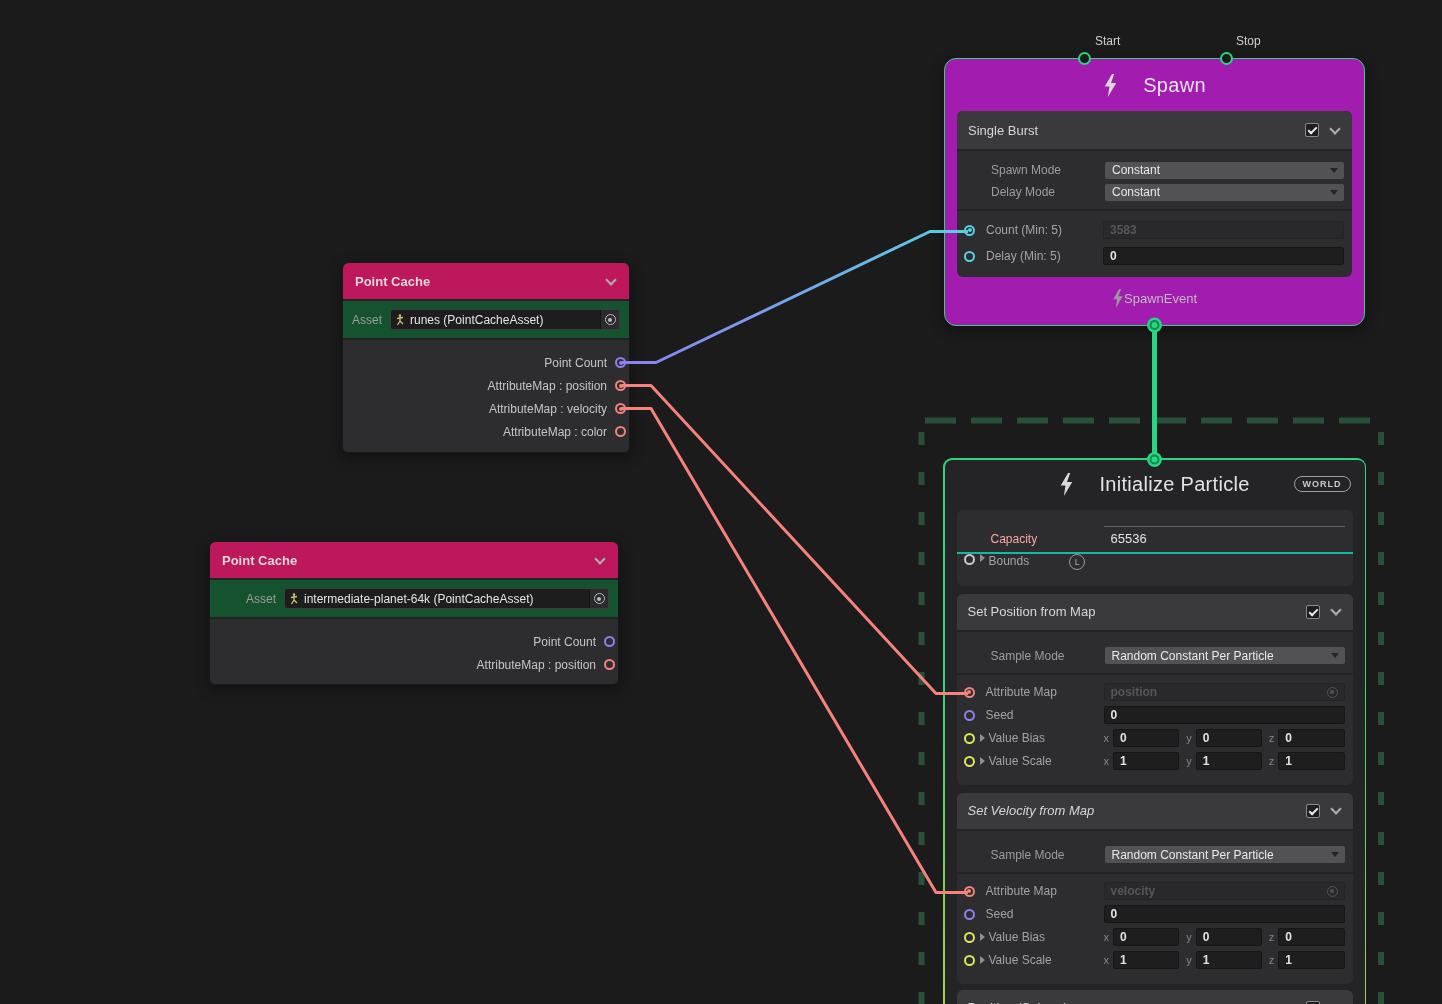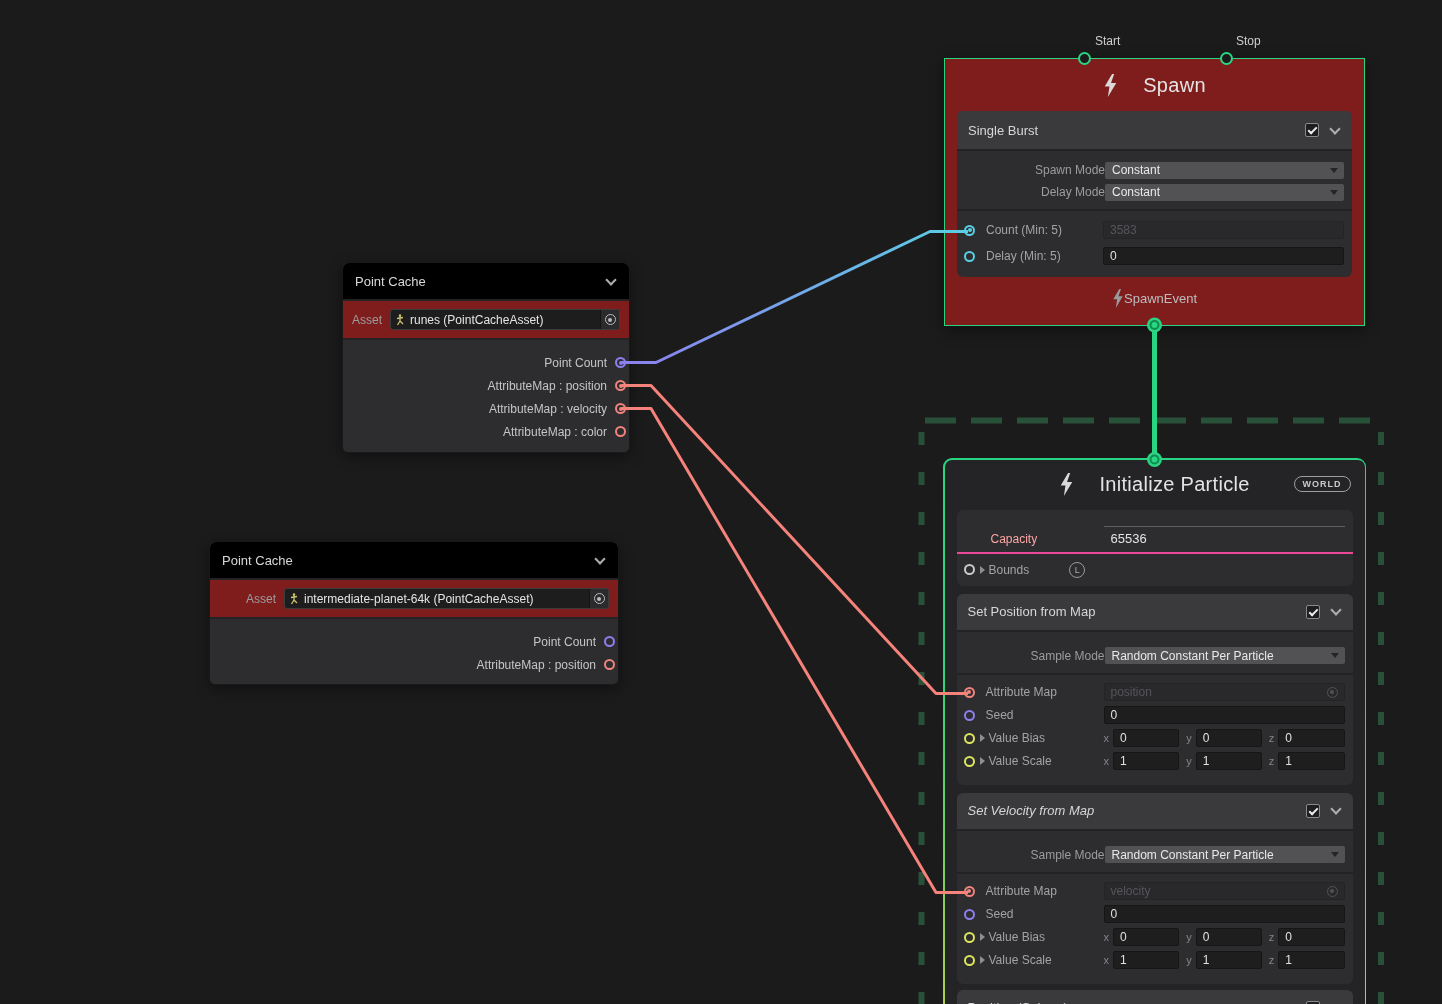--- a/index.html
+++ b/index.html
@@ -1,44 +1,44 @@
 <!DOCTYPE html>
 <html><head>
 <meta charset="utf-8">
 <style>
   * { margin:0; padding:0; box-sizing:border-box; }
   html,body { background:#101010; }
   body { font-family:"Liberation Sans","DejaVu Sans",sans-serif; }
   .canvas { position:relative; width:1442px; height:1004px; background:#1b1b1c; overflow:hidden; }
 
   
-  .node { position:absolute; background:#7f1d1d; border-radius:0; box-shadow:0 4px 14px rgba(0,0,0,.4); }
+  .node { position:absolute; background:#a21caf; border-radius:12px; box-shadow:0 4px 14px rgba(0,0,0,.4); }
   .node-title { height:52px; display:flex; align-items:center; justify-content:center; gap:25px; position:relative; }
   .node-title .ttl { font-size:20px; color:#e3e3e4; letter-spacing:.3px; }
   .bolt { flex:none; }
   .block { margin:0 12px; background:#2d2d2f; border-radius:6px; overflow:hidden; }
   .block + .block { margin-top:8px; }
   .bhead { height:38px; background:#3a3a3c; display:flex; align-items:center; padding:0 11px; }
   .bhead .btitle { flex:1; font-size:13px; color:#d6d6d8; }
   .bbody { border-top:2px solid #232325; padding-top:8px; padding-bottom:8px; }
   .check { width:14px; height:14px; background:#1e1e1f; border:1px solid #8a8a8a; border-radius:2px; position:relative; flex:none; }
   .check::after { content:""; position:absolute; left:2px; top:3px; width:7px; height:3px; border-left:2px solid #ececec; border-bottom:2px solid #ececec; transform:rotate(-45deg); }
   .chev { width:8px; height:8px; border-right:2px solid #aeaeae; border-bottom:2px solid #aeaeae; transform:rotate(45deg); margin:-3px 2px 0 12px; flex:none; }
   .srow { height:22px; display:flex; align-items:center; padding-left:34px; }
-  .srow .slabel { width:114px; font-size:12px; color:#9c9c9e; flex:none;text-align:right; }
+  .srow .slabel { width:114px; font-size:12px; color:#9c9c9e; flex:none; }
   .prow { height:26px; display:flex; align-items:center; padding-left:7px; }
   .prow.h23 { height:23px; }
   .prow .plabel { margin-left:11px; font-size:12px; color:#a3a3a5; flex:1; }
   .prow .plabel.tight { margin-left:4px; }
   .ctrl { width:241px; margin-left:auto; margin-right:8px; display:flex; align-items:center; }
   .divider { height:2px; background:#232325; margin:6px 0; }
   .dd { flex:1; height:17px; background:#525254; border-radius:2px; display:flex; align-items:center; padding:0 18px 0 7px; position:relative; }
   .dd span { font-size:12px; color:#e8e8ea; white-space:nowrap; }
   .dd::after { content:""; position:absolute; right:6px; top:6px; border-left:4px solid transparent; border-right:4px solid transparent; border-top:5px solid #242426; }
-  .field { flex:1; height:18px; background:#1e1e1f; border:1px solid #161617; border-radius:2px; display:flex; align-items:center; padding:0 6px; font-size:12px; color:#e2e2e3; }
+  .field { flex:1; height:18px; background:#1e1e1f; border:1px solid #161617; border-radius:2px; display:flex; align-items:center; padding:0 6px; font-size:12px; color:#e2e2e3;font-weight:bold; }
   .field.disabled { background:#29292b; border-color:#242426; color:#55555a; justify-content:space-between; }
   .port { width:11px; height:11px; border-radius:50%; border:2px solid; position:relative; flex:none; }
   .port.connected::after { content:""; position:absolute; inset:1.5px; border-radius:50%; background:currentColor; }
   .c-cyan { color:#59cfe3; } .c-purple { color:#8d7ff0; } .c-red { color:#f0837c; }
   .c-yellow { color:#dde35a; } .c-white { color:#c9c9cb; }
   .tri { width:0; height:0; border-left:5px solid #8f8f91; border-top:4px solid transparent; border-bottom:4px solid transparent; margin-left:5px; flex:none; }
   .picker { width:11px; height:11px; border:1px solid #bcbcbe; border-radius:50%; position:relative; flex:none; }
   .picker::after { content:""; position:absolute; inset:2.5px; background:#bcbcbe; border-radius:50%; }
   .picker.dim { border-color:#525256; } .picker.dim::after { background:#525256; }
   .ax { font-size:11px; color:#85858a; margin-right:4px; flex:none; }
@@ -46,41 +46,41 @@
 
   
   .spawn-node { left:944px; top:58px; width:421px; height:268px; border:1.5px solid #2ad581; }
   .flow-port { position:absolute; top:-7px; width:13px; height:13px; border-radius:50%; border:2px solid #2ad581; background:#1b1b1c; }
   .flow-label { position:absolute; top:-25px; font-size:12px; color:#cfcfcf; }
   .flow-out-row { margin-top:10px; height:22px; display:flex; align-items:center; justify-content:center; }
   .flow-out-row span { font-size:13px; color:#bdbdbf; }
 
   
   .pc-node { background:#2d2d2f; border:1px solid #19191a; border-radius:6px; }
-  .pc-head { height:36px; background:#000000; border-radius:6px 6px 0 0; display:flex; align-items:center; padding:0 12px; }
+  .pc-head { height:36px; background:#be185d; border-radius:6px 6px 0 0; display:flex; align-items:center; padding:0 12px;font-weight:bold; }
   .pc-head .btitle { flex:1; font-size:13px; color:#d8d8d9; }
-  .pc-asset { border-top:2px solid #232325; background:#7f1d1d; padding:8px 9px; display:flex; align-items:center; }
+  .pc-asset { border-top:2px solid #232325; background:#14532d; padding:8px 9px; display:flex; align-items:center; }
   .pc-asset .alabel { font-size:12px; color:#9c9c9e; margin-right:8px; flex:none; }
   .afield { flex:1; height:21px; background:#1d1d1e; border:1px solid #3c3c3e; border-radius:3px; display:flex; align-items:center; overflow:hidden; }
   .afield .atext { flex:1; font-size:12px; color:#e4e4e5; padding:0 4px; white-space:nowrap; overflow:hidden; }
   .apick { width:19px; align-self:stretch; border-left:1px solid #141415; background:#2b2b2d; display:flex; align-items:center; justify-content:center; flex:none; }
   .pc-outs { border-top:2px solid #232325; background:#2d2d2f; border-radius:0 0 6px 6px; padding:11px 0 9px 0; }
   .orow { height:23px; display:flex; align-items:center; justify-content:flex-end; padding-right:3px; }
   .orow .olabel { font-size:12px; color:#c5c5c7; margin-right:8px; }
 
   
   .init-wrap { position:absolute; left:943px; top:458px; width:423px; height:640px; padding:1.5px; border-radius:9px;
     background:linear-gradient(180deg,#2ad581 0%,#30d57a 35%,#8ecf55 72%,#cdd13e 100%); }
   .init-node { width:100%; height:100%; background:#242426; border-radius:7px; overflow:hidden; position:relative; }
   .badge { position:absolute; right:14px; top:16px; border:1px solid #9e9ea0; border-radius:9px; padding:2px 8px;
     font-size:9px; font-weight:bold; letter-spacing:1px; color:#c9c9cb; }
   .cap-row { height:42px; display:flex; align-items:flex-end; padding-bottom:6px; }
   .cap-label { font-size:12px; color:#fca5a5; margin-left:34px; }
   .cap-val { width:241px; margin-left:auto; margin-right:8px; border-top:1px solid #5f5f61; padding:4px 0 0 7px; font-size:13px; color:#e4e4e5; }
-  .bounds-row { border-top:2px solid #ec4899; height:34px; display:flex; align-items:center; padding-left:7px; }
+  .bounds-row { border-top:2px solid #14b8a6; height:34px; display:flex; padding-left:7px; }
   .bounds-row .plabel { margin-left:4px; font-size:12px; color:#a3a3a5; }
   .lbadge { width:16px; height:16px; border:1px solid #99999b; border-radius:50%; display:flex; align-items:center;
     justify-content:center; font-size:9px; color:#ababad; margin-left:40px; }
 
   
   .wires { position:absolute; inset:0; z-index:10; pointer-events:none; }
 </style>
 </head>
 <body>
 

